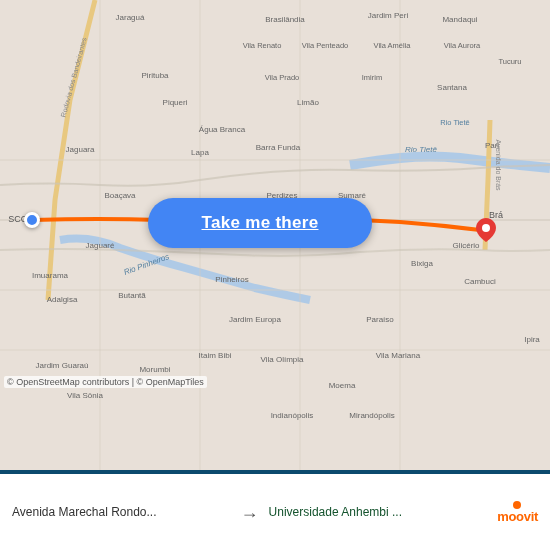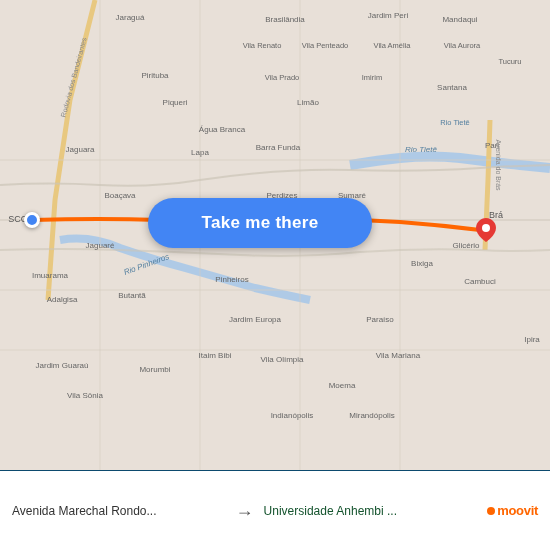--- a/index.html
+++ b/index.html
@@ -38,20 +38,21 @@
       border: none;
       border-radius: 25px;
       font-size: 17px;
       font-weight: 600;
       cursor: pointer;
       display: flex;
       align-items: center;
       justify-content: center;
       box-shadow: 0 2px 8px rgba(0,0,0,0.3);
       letter-spacing: 0.3px;
+      text-decoration: underline;
     }
 
     
     .origin-marker {
       position: absolute;
       top: 212px;
       left: 24px;
       width: 16px;
       height: 16px;
       background: #4285f4;
@@ -75,21 +76,21 @@
     }
 
     
     #bottom-bar {
       width: 550px;
       height: 80px;
       background: white;
       display: flex;
       align-items: center;
       padding: 0 12px;
-      border-top: 1px solid #0c4a6e;
+      border-top: 4px solid #0c4a6e;
     }
 
     .route-from {
       flex: 1;
       font-size: 12px;
       color: #333;
       font-weight: 500;
       padding-right: 4px;
       white-space: nowrap;
       overflow: hidden;
@@ -113,20 +114,21 @@
       overflow: hidden;
       text-overflow: ellipsis;
     }
 
     
     .moovit-logo {
       display: flex;
       align-items: center;
       margin-left: 10px;
       flex-shrink: 0;
+      flex-direction: column;
     }
 
     .moovit-logo-text {
       font-size: 13px;
       font-weight: 700;
       color: #ff6600;
       letter-spacing: -0.3px;
     }
 
     .moovit-dot {
@@ -250,20 +252,21 @@
 
   <div class="dest-marker">
     <svg viewBox="0 0 20 24" xmlns="http://www.w3.org/2000/svg">
       <path d="M10 0 C4.477 0 0 4.477 0 10 C0 17.5 10 24 10 24 C10 24 20 17.5 20 10 C20 4.477 15.523 0 10 0Z" fill="#e53935"></path>
       <circle cx="10" cy="10" r="4" fill="white"></circle>
     </svg>
   </div>
 
   <button id="take-me-there-btn">Take me there</button>
 
+  <div class="copyright">© OpenStreetMap contributors | © OpenMapTiles</div>
 </div>
 
 <div id="bottom-bar">
   <span class="route-from">Avenida Marechal Rondo...</span>
   <span class="arrow-icon">→</span>
   <span class="route-to">Universidade Anhembi ...</span>
   <div class="moovit-logo">
     <div class="moovit-dot"></div>
     <span class="moovit-logo-text">moovit</span>
   </div>

